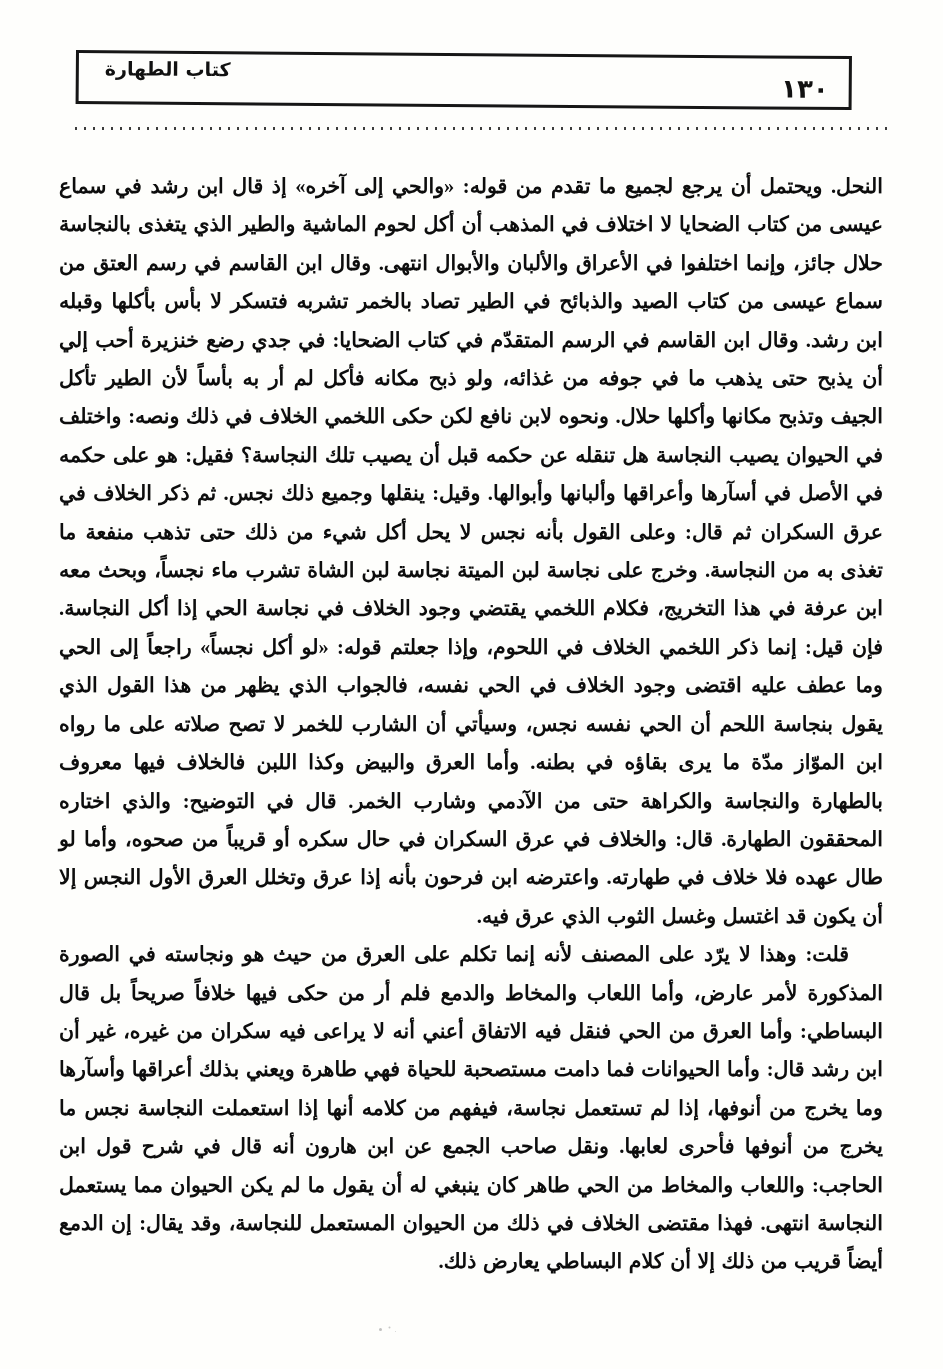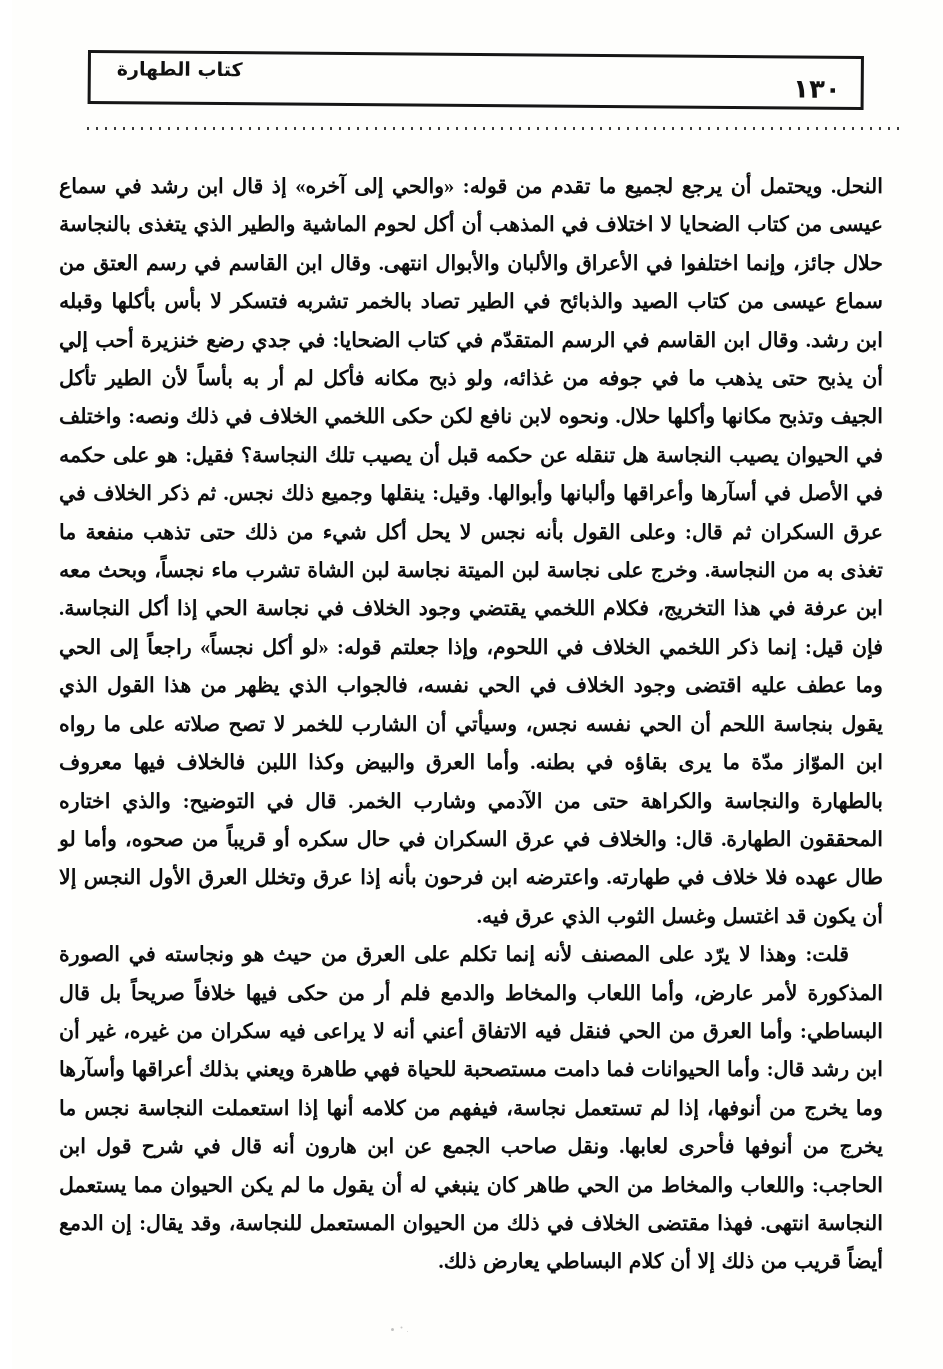--- a/index.html
+++ b/index.html
@@ -11,21 +11,20 @@
     height: 1369px;
     position: relative;
     background: #ffffff;
     font-family: "DejaVu Sans", sans-serif;
     overflow: hidden;
   }
   .page {
     position: absolute;
     inset: 0;
     background: #fefefc;
-    margin-left: 12px;
   }
 
   
   .header-box {
     position: absolute;
     left: 76px;
     top: 50px;
     width: 776px;
     height: 54px;
     border: 3px solid #161616;

